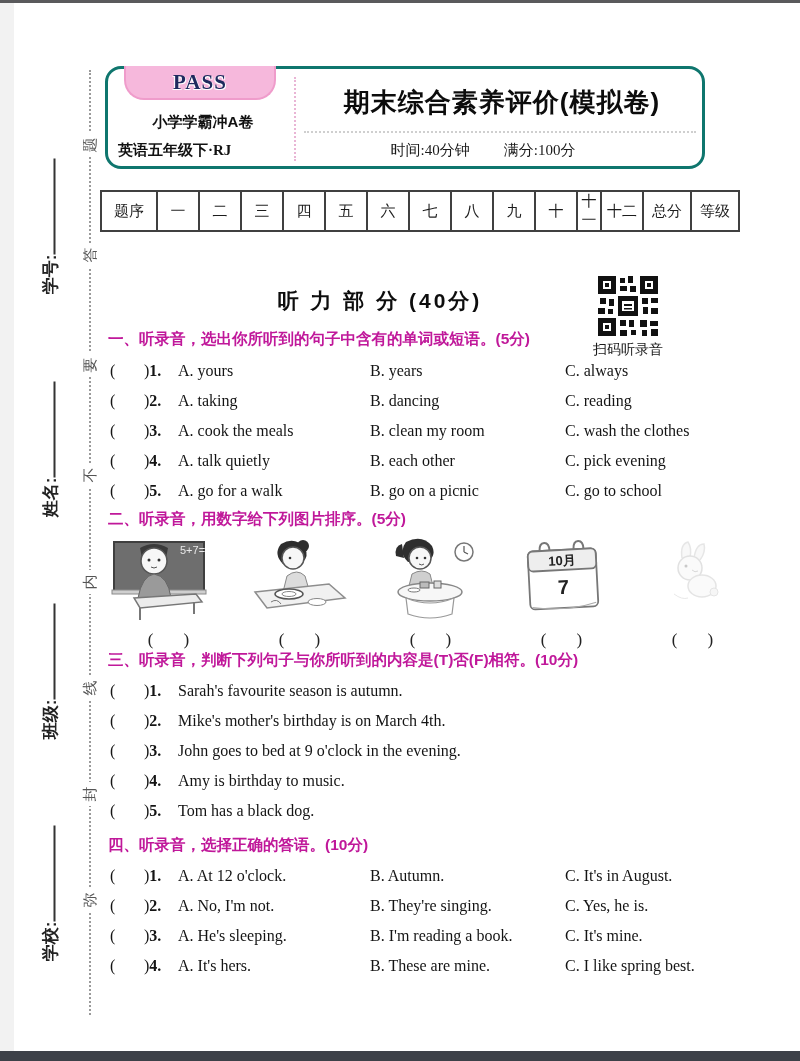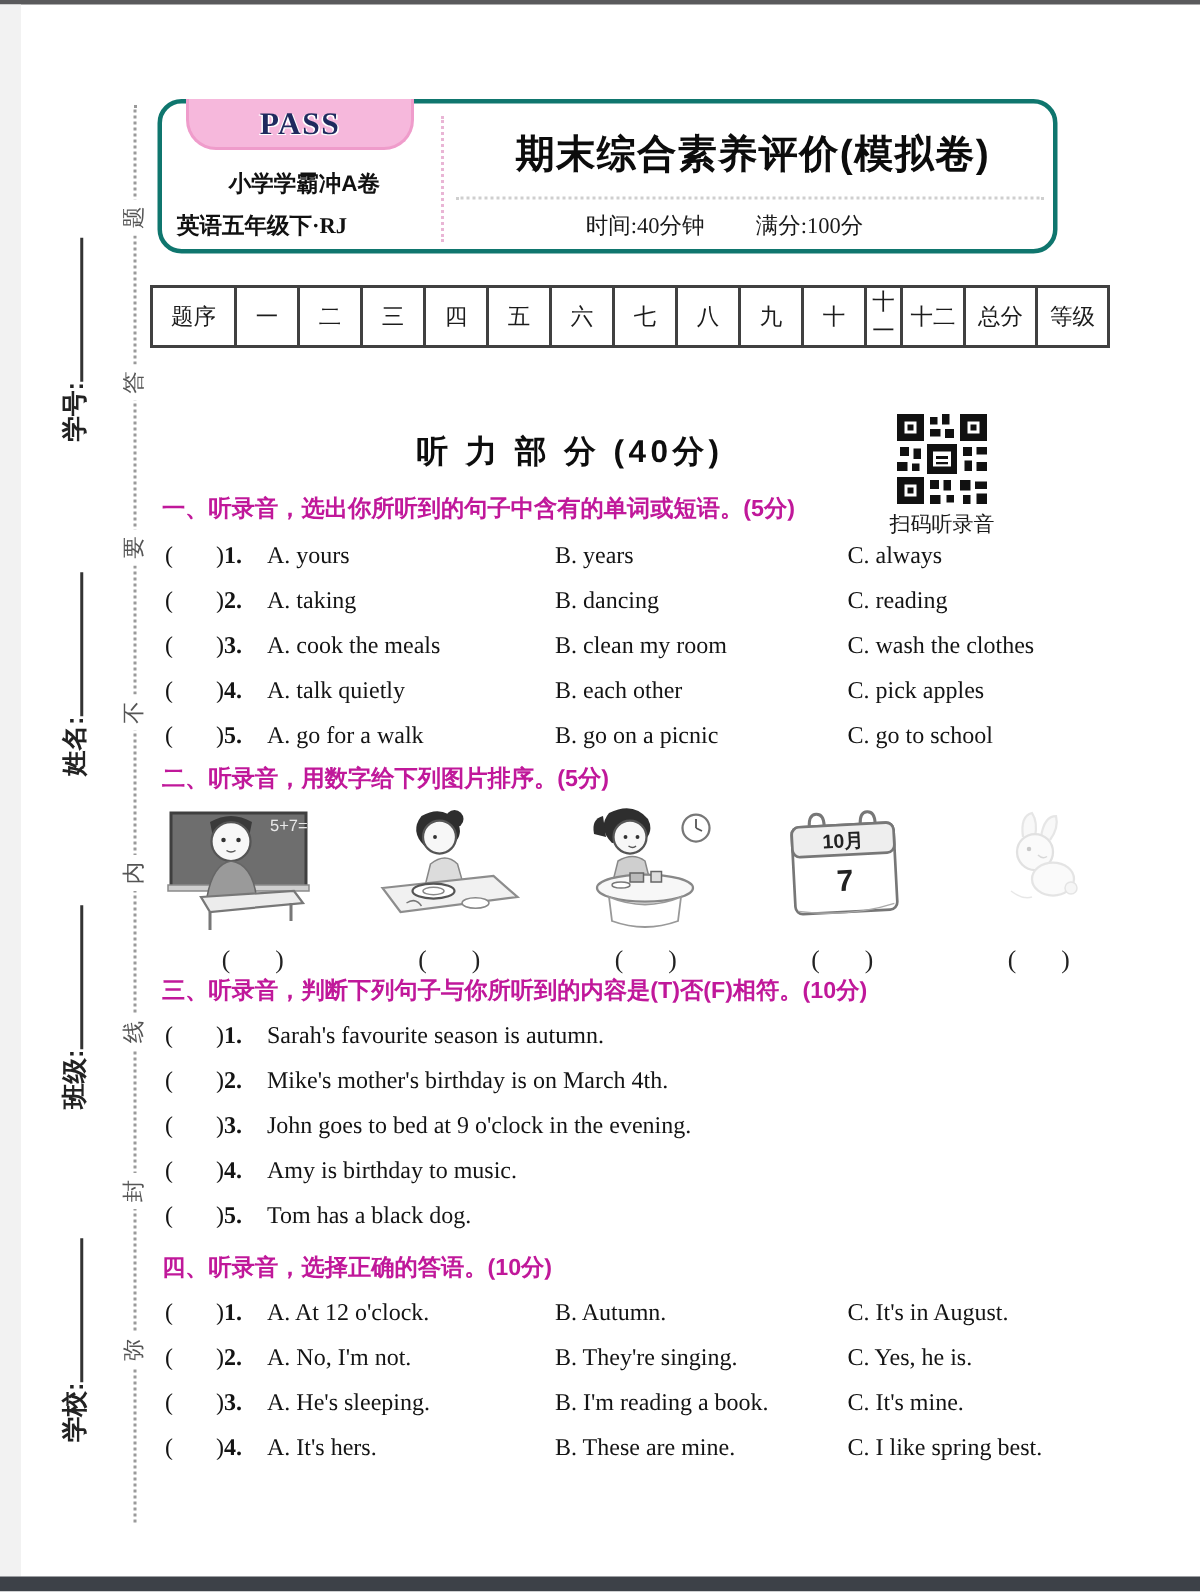--- a/index.html
+++ b/index.html
@@ -224,21 +224,21 @@
   <b class="pcnum"><i>)</i><span style="position:static">3.</span></b>
   <span class="opta">A. cook the meals</span>
   <span class="optb">B. clean my room</span>
   <span class="optc">C. wash the clothes</span>
 </div>
 <div class="qrow" style="top:448px;">
   <span class="po">(</span>
   <b class="pcnum"><i>)</i><span style="position:static">4.</span></b>
   <span class="opta">A. talk quietly</span>
   <span class="optb">B. each other</span>
-  <span class="optc">C. pick apples</span>
+  <span class="optc">C. pick evening</span>
 </div>
 <div class="qrow" style="top:478px;">
   <span class="po">(</span>
   <b class="pcnum"><i>)</i><span style="position:static">5.</span></b>
   <span class="opta">A. go for a walk</span>
   <span class="optb">B. go on a picnic</span>
   <span class="optc">C. go to school</span>
 </div>
 
 <div class="section-heading" style="top:509px;">二、听录音，用数字给下列图片排序。(5分)</div>

